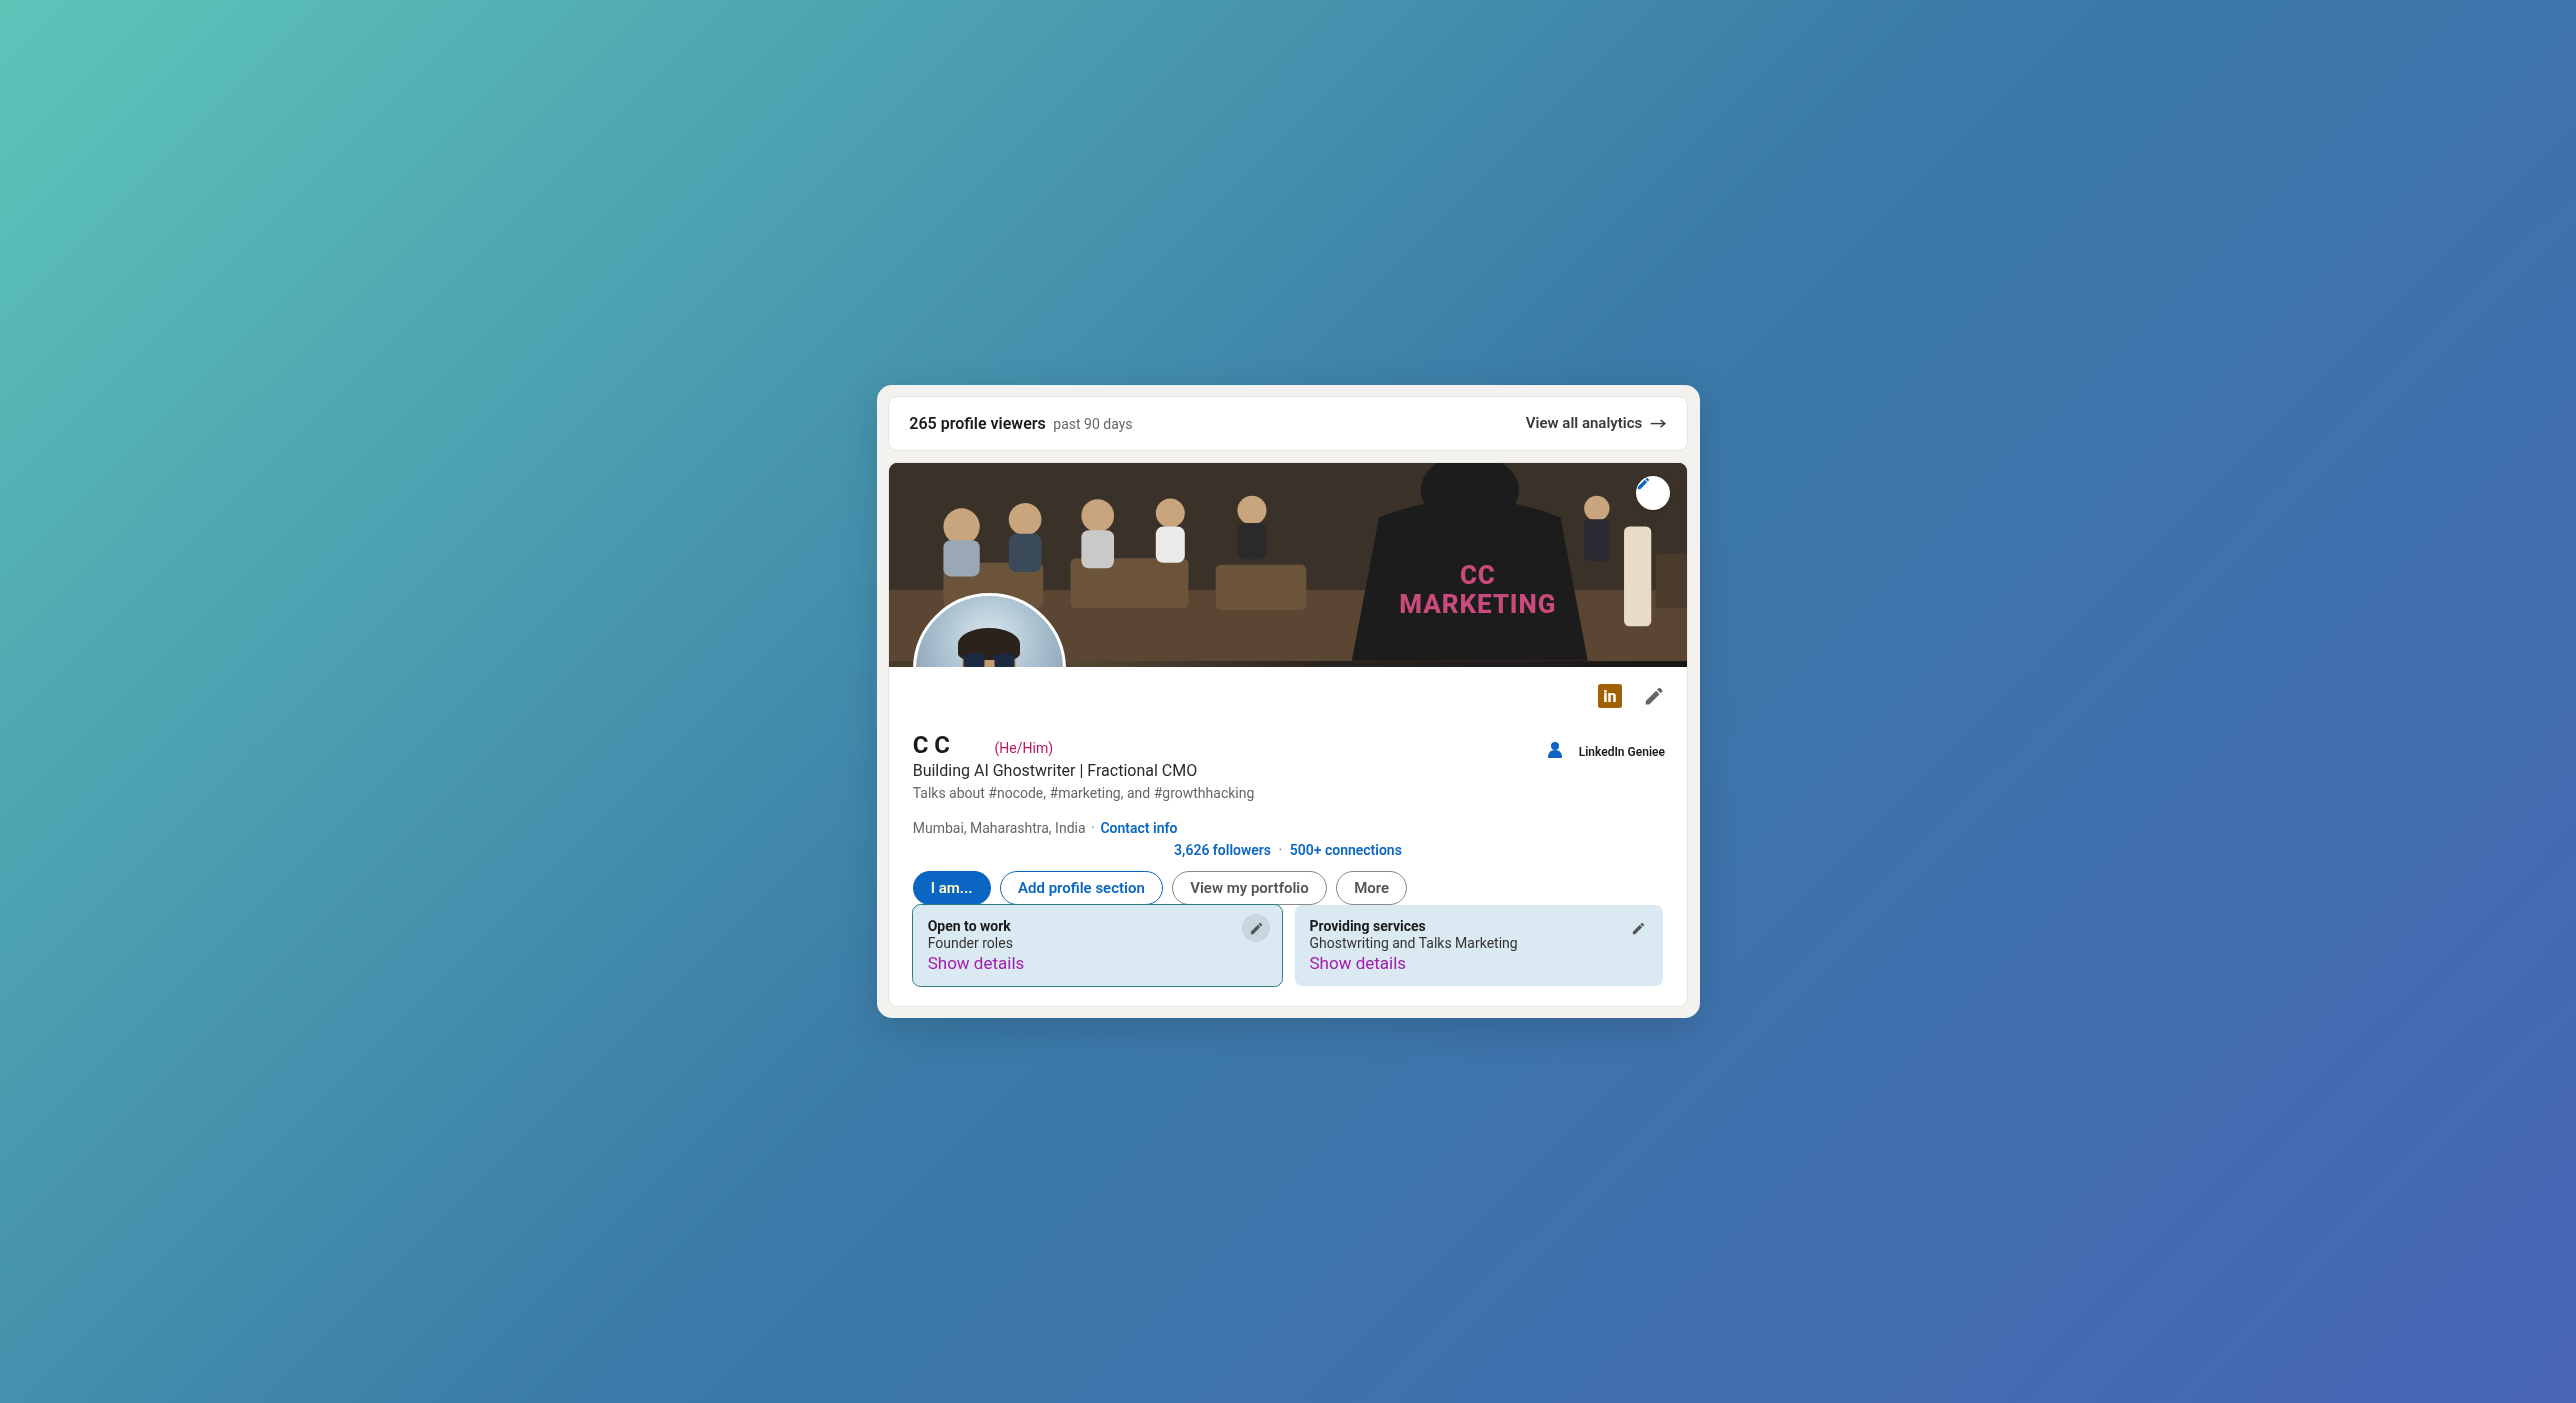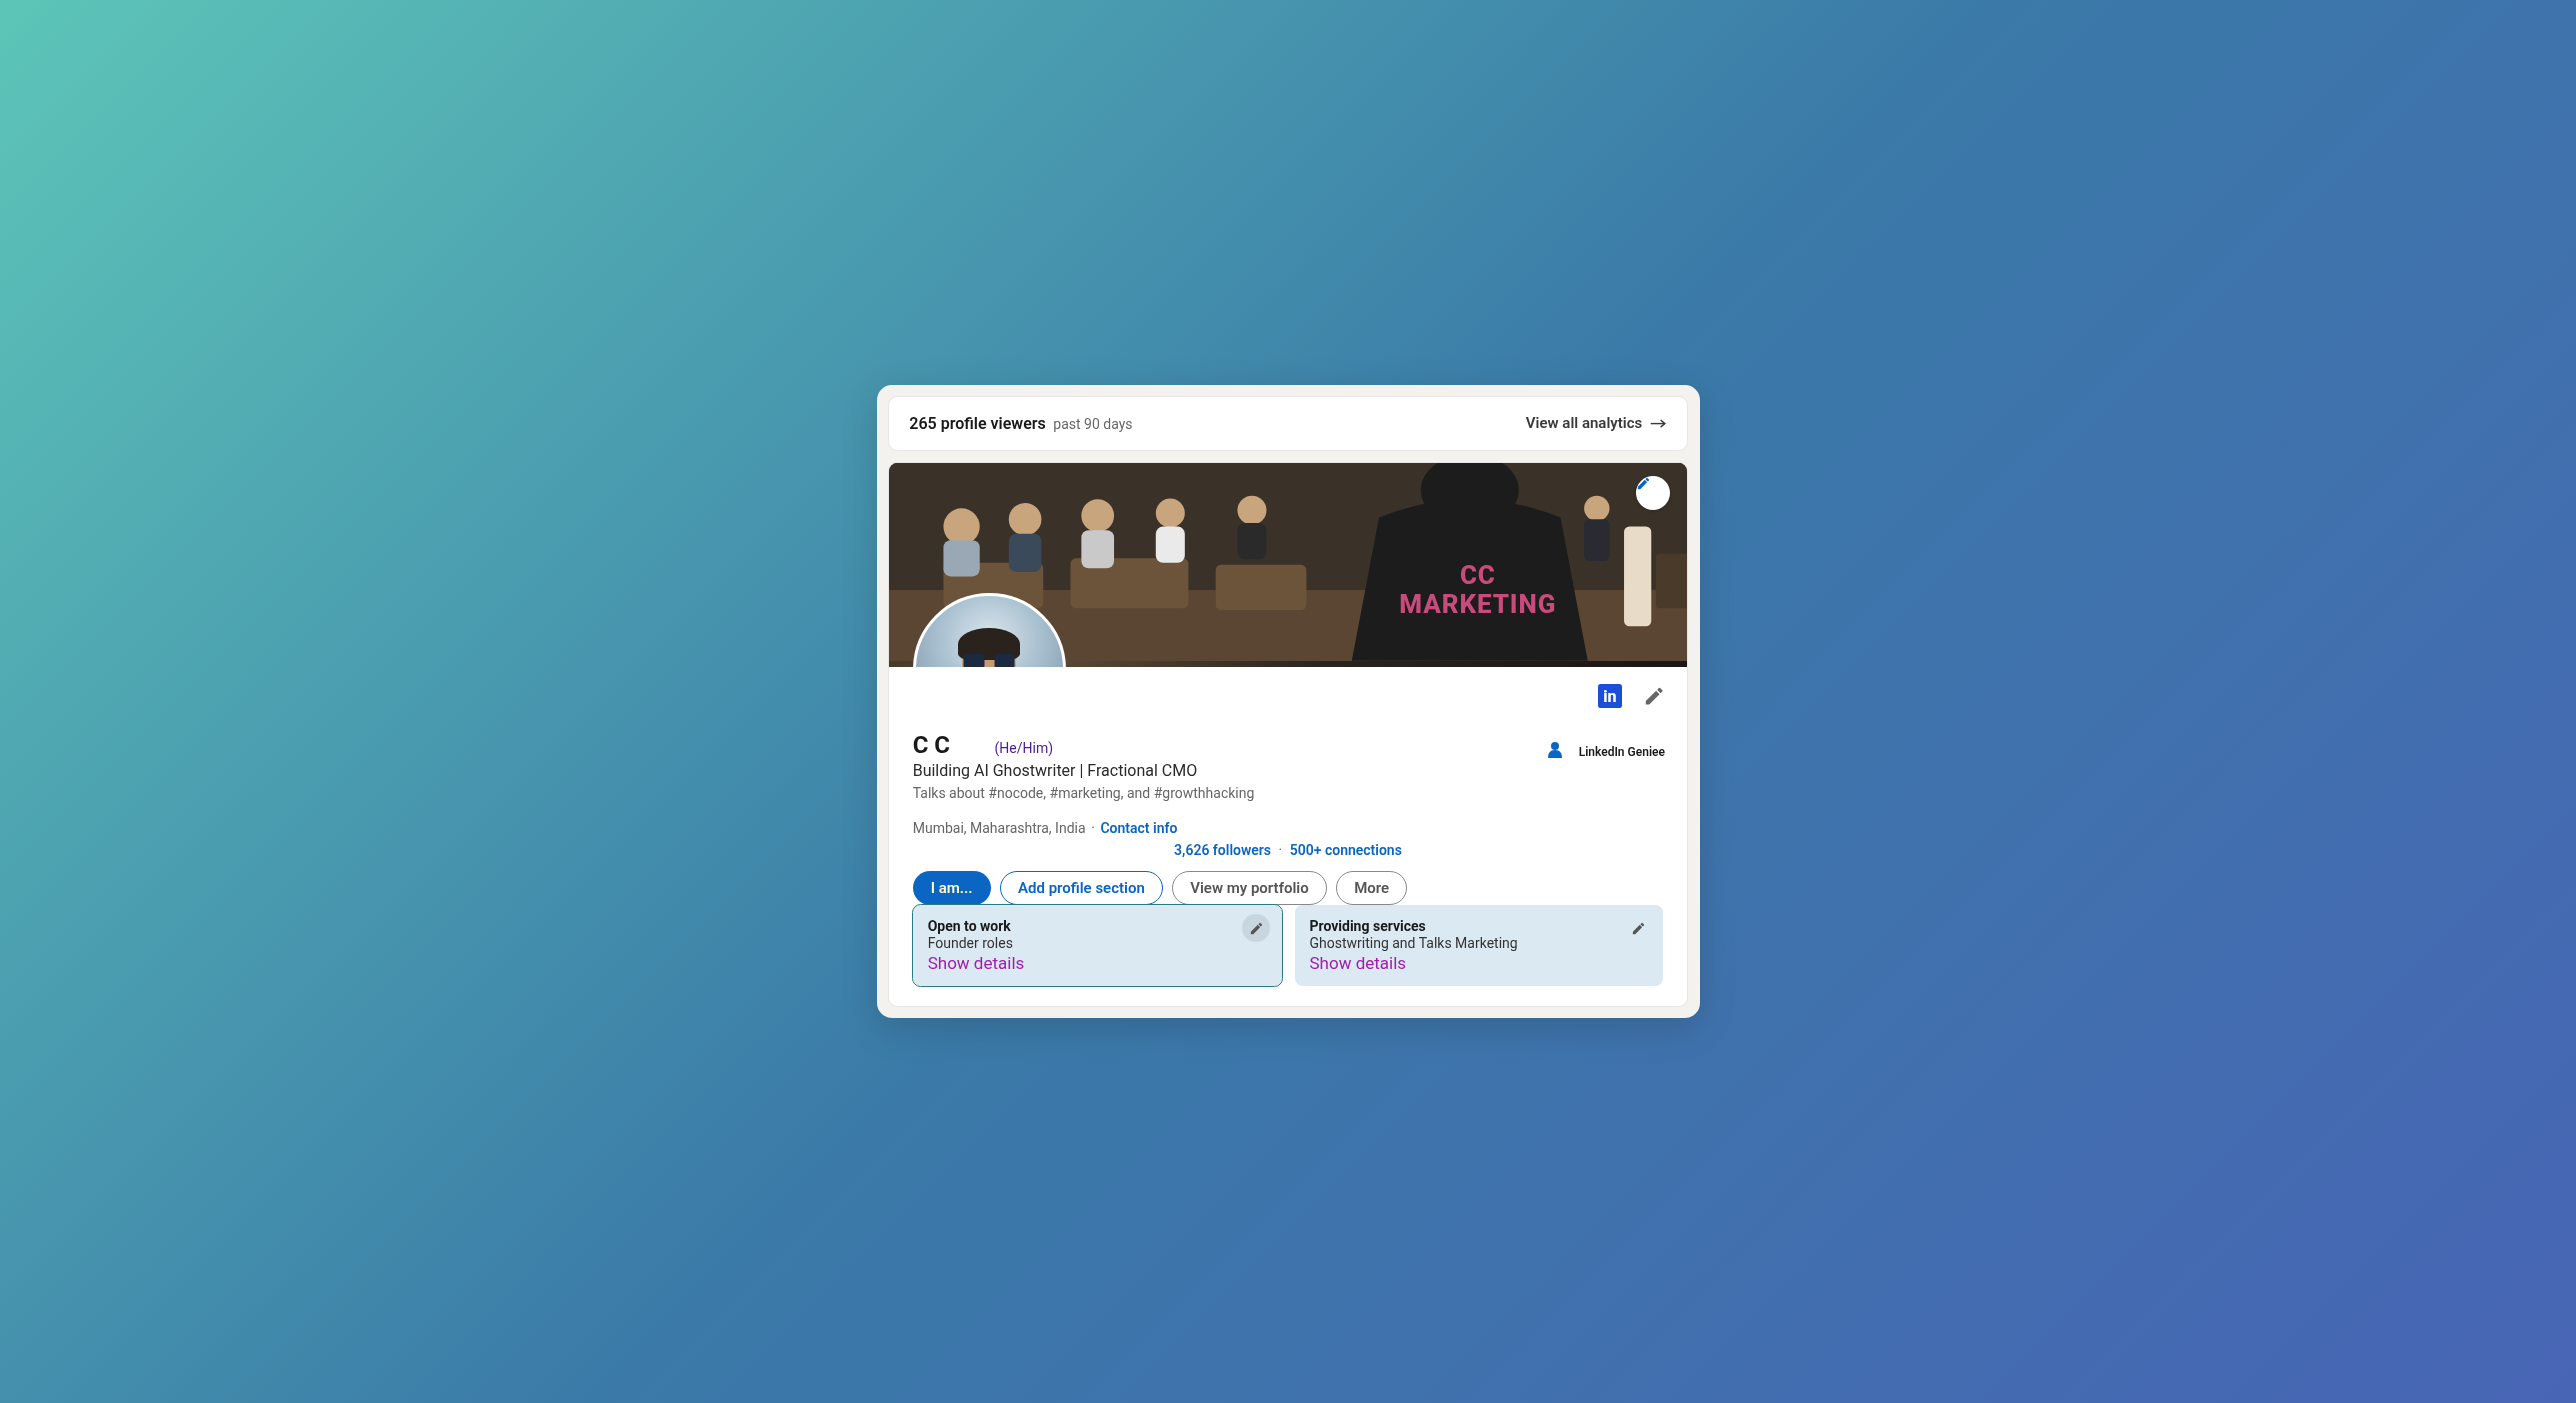--- a/index.html
+++ b/index.html
@@ -91,30 +91,30 @@
     border-radius: 48% 48% 50% 50%;
   }
   .avatar-hair { position: absolute; top: 32px; left: 50%; transform: translateX(-50%); width: 62px; height: 32px; background: #2a221c; border-radius: 50% 50% 20% 20%; }
   .avatar-glasses { position: absolute; top: 58px; left: 50%; transform: translateX(-50%); width: 51px; height: 17px; }
   .avatar-glasses::before, .avatar-glasses::after { content:""; position:absolute; width:20.6px; height:15px; background:#1a2a40; border-radius:3.7px; top:0; }
   .avatar-glasses::before { left: 0; }
   .avatar-glasses::after { right: 0; }
 
   .profile-body { padding: 18.7px 24px 20.6px; position: relative; }
   .top-icons { position: absolute; top: 17px; right: 22.4px; display: flex; gap: 20.6px; align-items: center; }
-  .li-badge { width: 24px; height: 24px; background: #1d4ed8; border-radius: 2.8px; display:flex; align-items:center; justify-content:center; color:#fff; font-weight:800; font-size:16px; }
+  .li-badge { width: 24px; height: 24px; background: #a16207; border-radius: 2.8px; display:flex; align-items:center; justify-content:center; color:#fff; font-weight:800; font-size:16px; }
   .pencil-plain { width: 22.4px; height: 22.4px; color: #666; cursor: pointer; }
 
   .org-row { position: absolute; top: 73px; right: 22.4px; display: flex; align-items: center; gap: 11.2px; }
   .org-icon { width: 24px; height: 24px; }
   .org-name { font-weight: 600; font-size: 12px; color: #1a1a1a; text-align: right; }
 
   .name-row { display: flex; align-items: baseline; gap: 7.5px; margin-top: 45px; }
   .name { font-size: 24px; font-weight: 700; color: #1a1a1a; }
-  .pronouns { font-size: 14px; color: #4c1d95; padding-left: 37px; }
+  .pronouns { font-size: 14px; color: #be185d; padding-left: 37px; }
   .headline { font-size: 16px; color: #2a2a2a; margin-top: 1.9px; }
   .hashtags { font-size: 14px; color: #666; margin-top: 5.6px; }
   .loc-row { font-size: 14px; color: #666; margin-top: 19px; display:flex; gap:5.6px; }
   .link-blue { color: #0a66c2; font-weight: 600; cursor: pointer; }
   .follow-row { margin-top: 5.6px; display: flex; gap: 7.5px; font-size: 14px; justify-content: center; }
   .follow-row .link-blue { font-weight: 600; }
   .dot { color: #666; }
 
   .btn-row { margin-top: 13px; display: flex; gap: 9.4px; }
   .btn { height: 34px; border-radius: 22.4px; padding: 0 17px; font-size: 15px; font-weight: 600; display:flex; align-items:center; cursor:pointer; border:0.9px solid transparent; }

